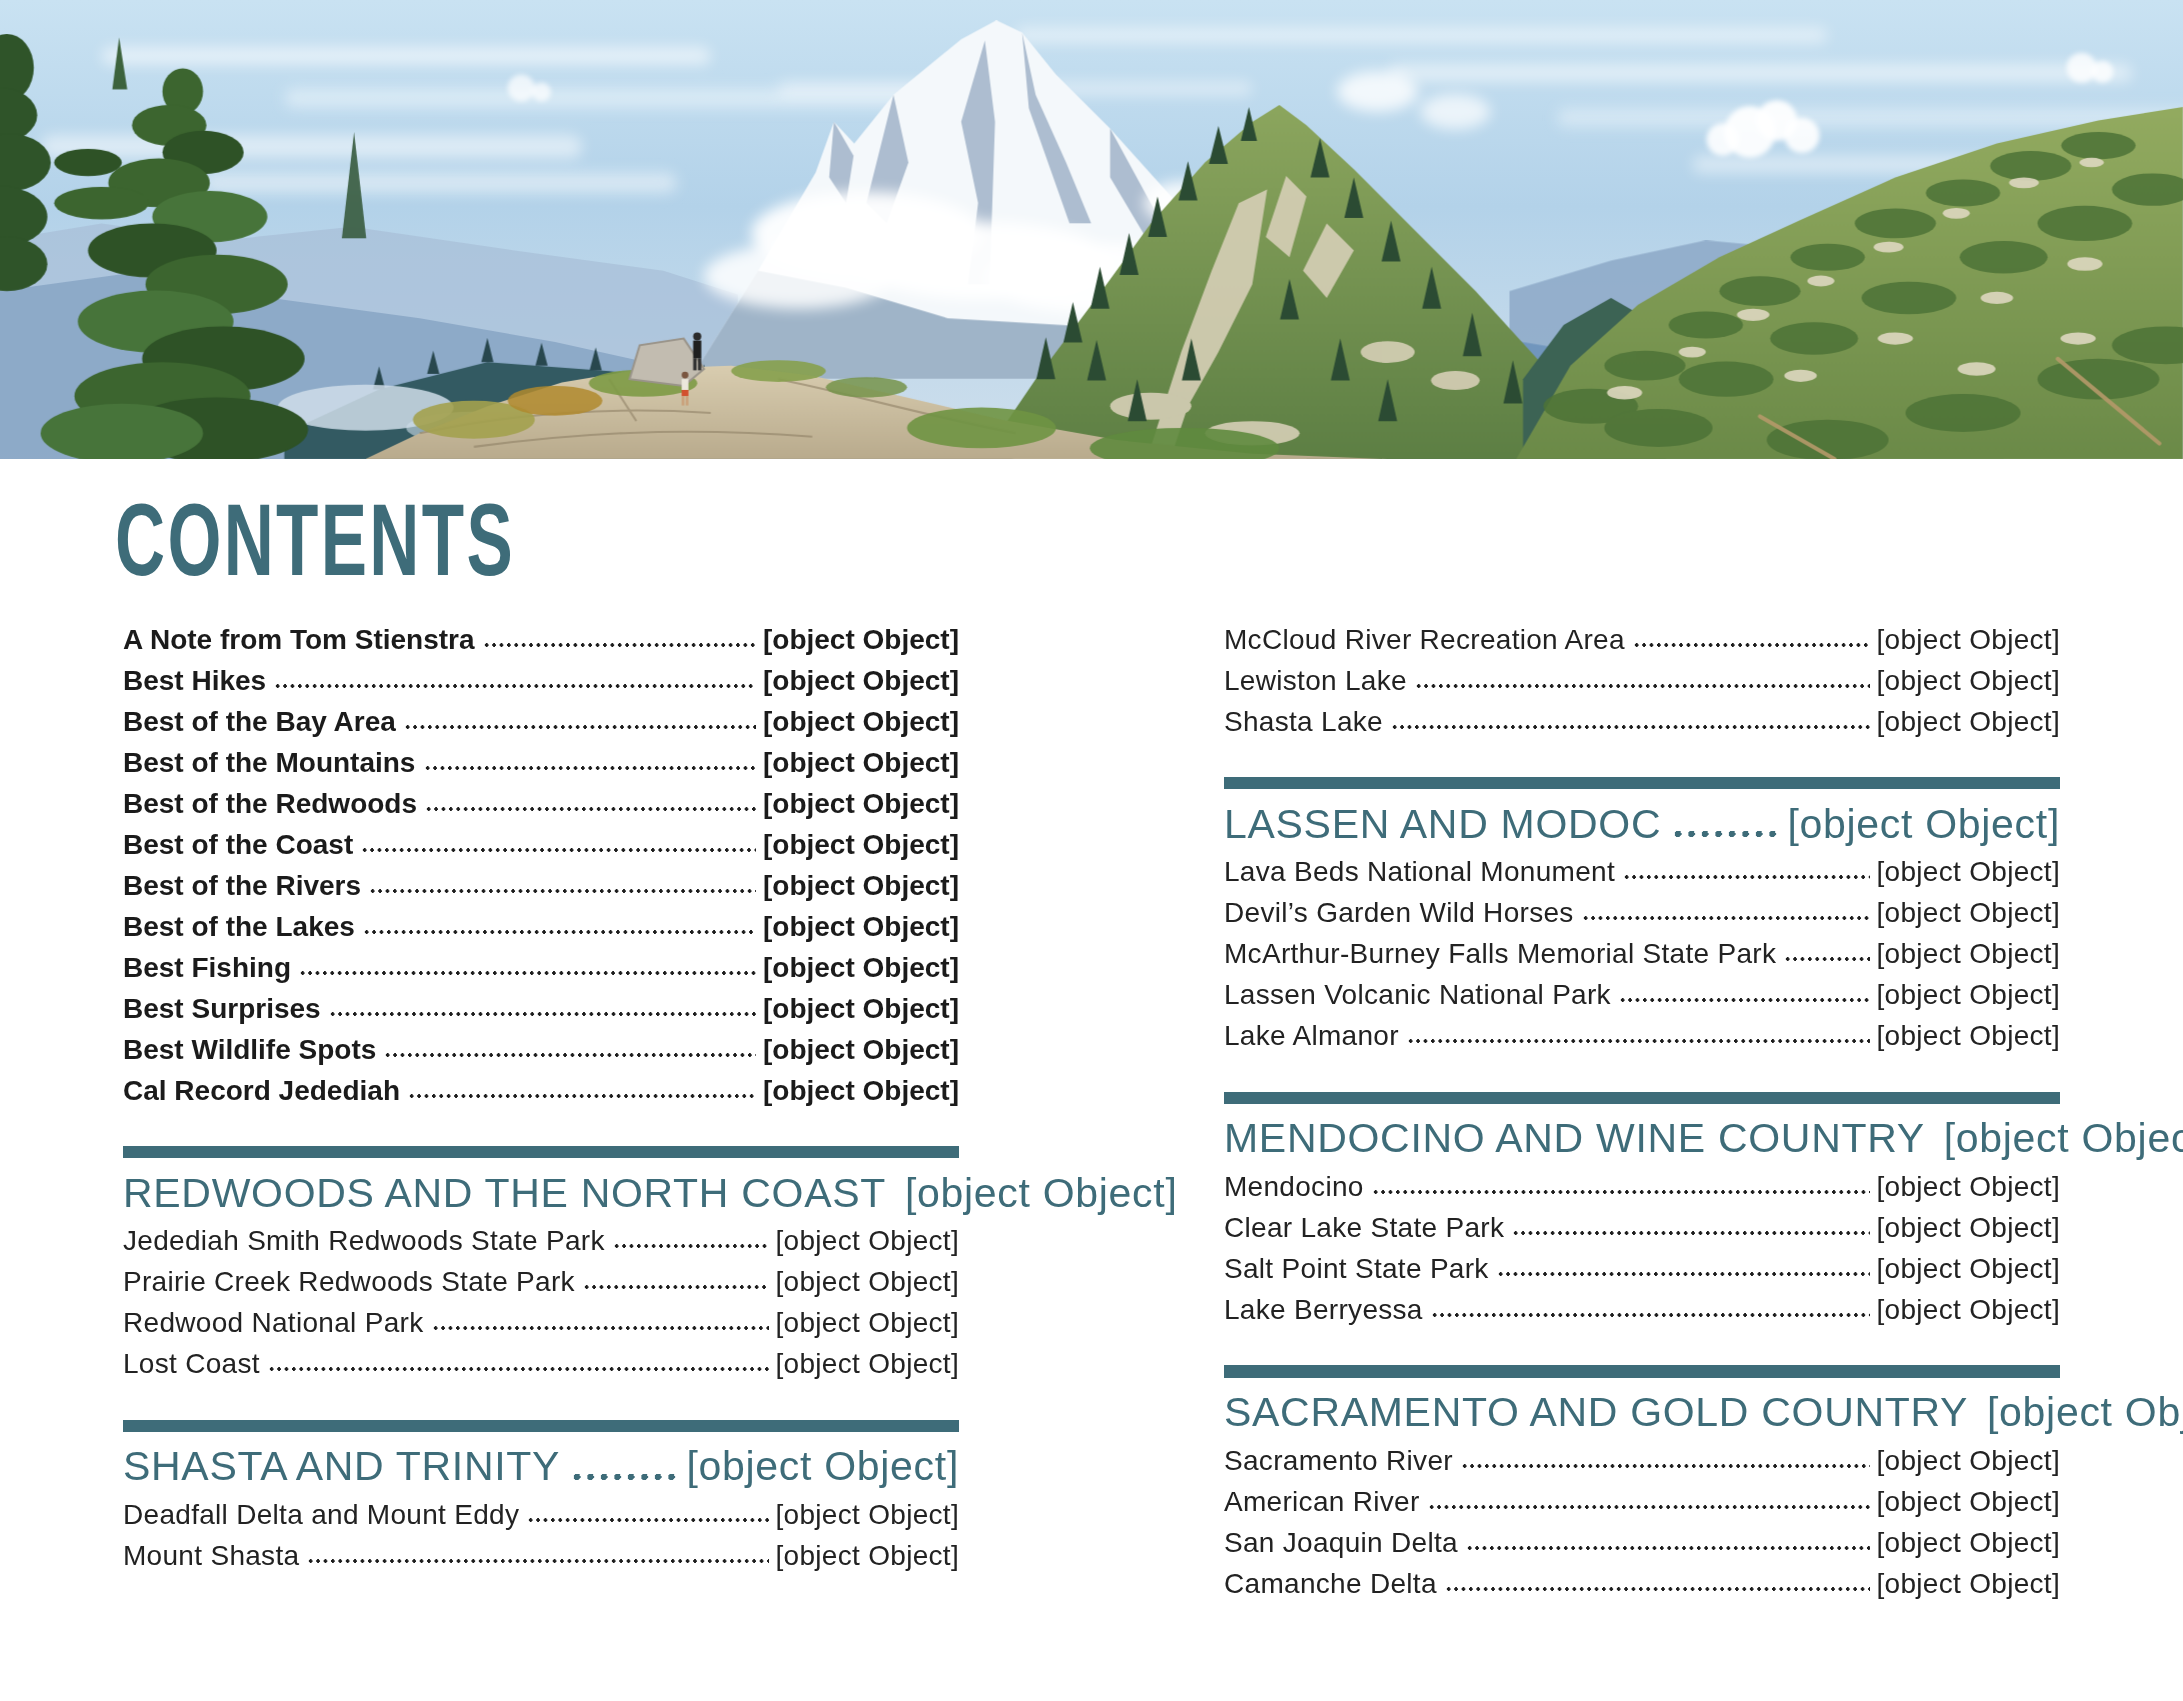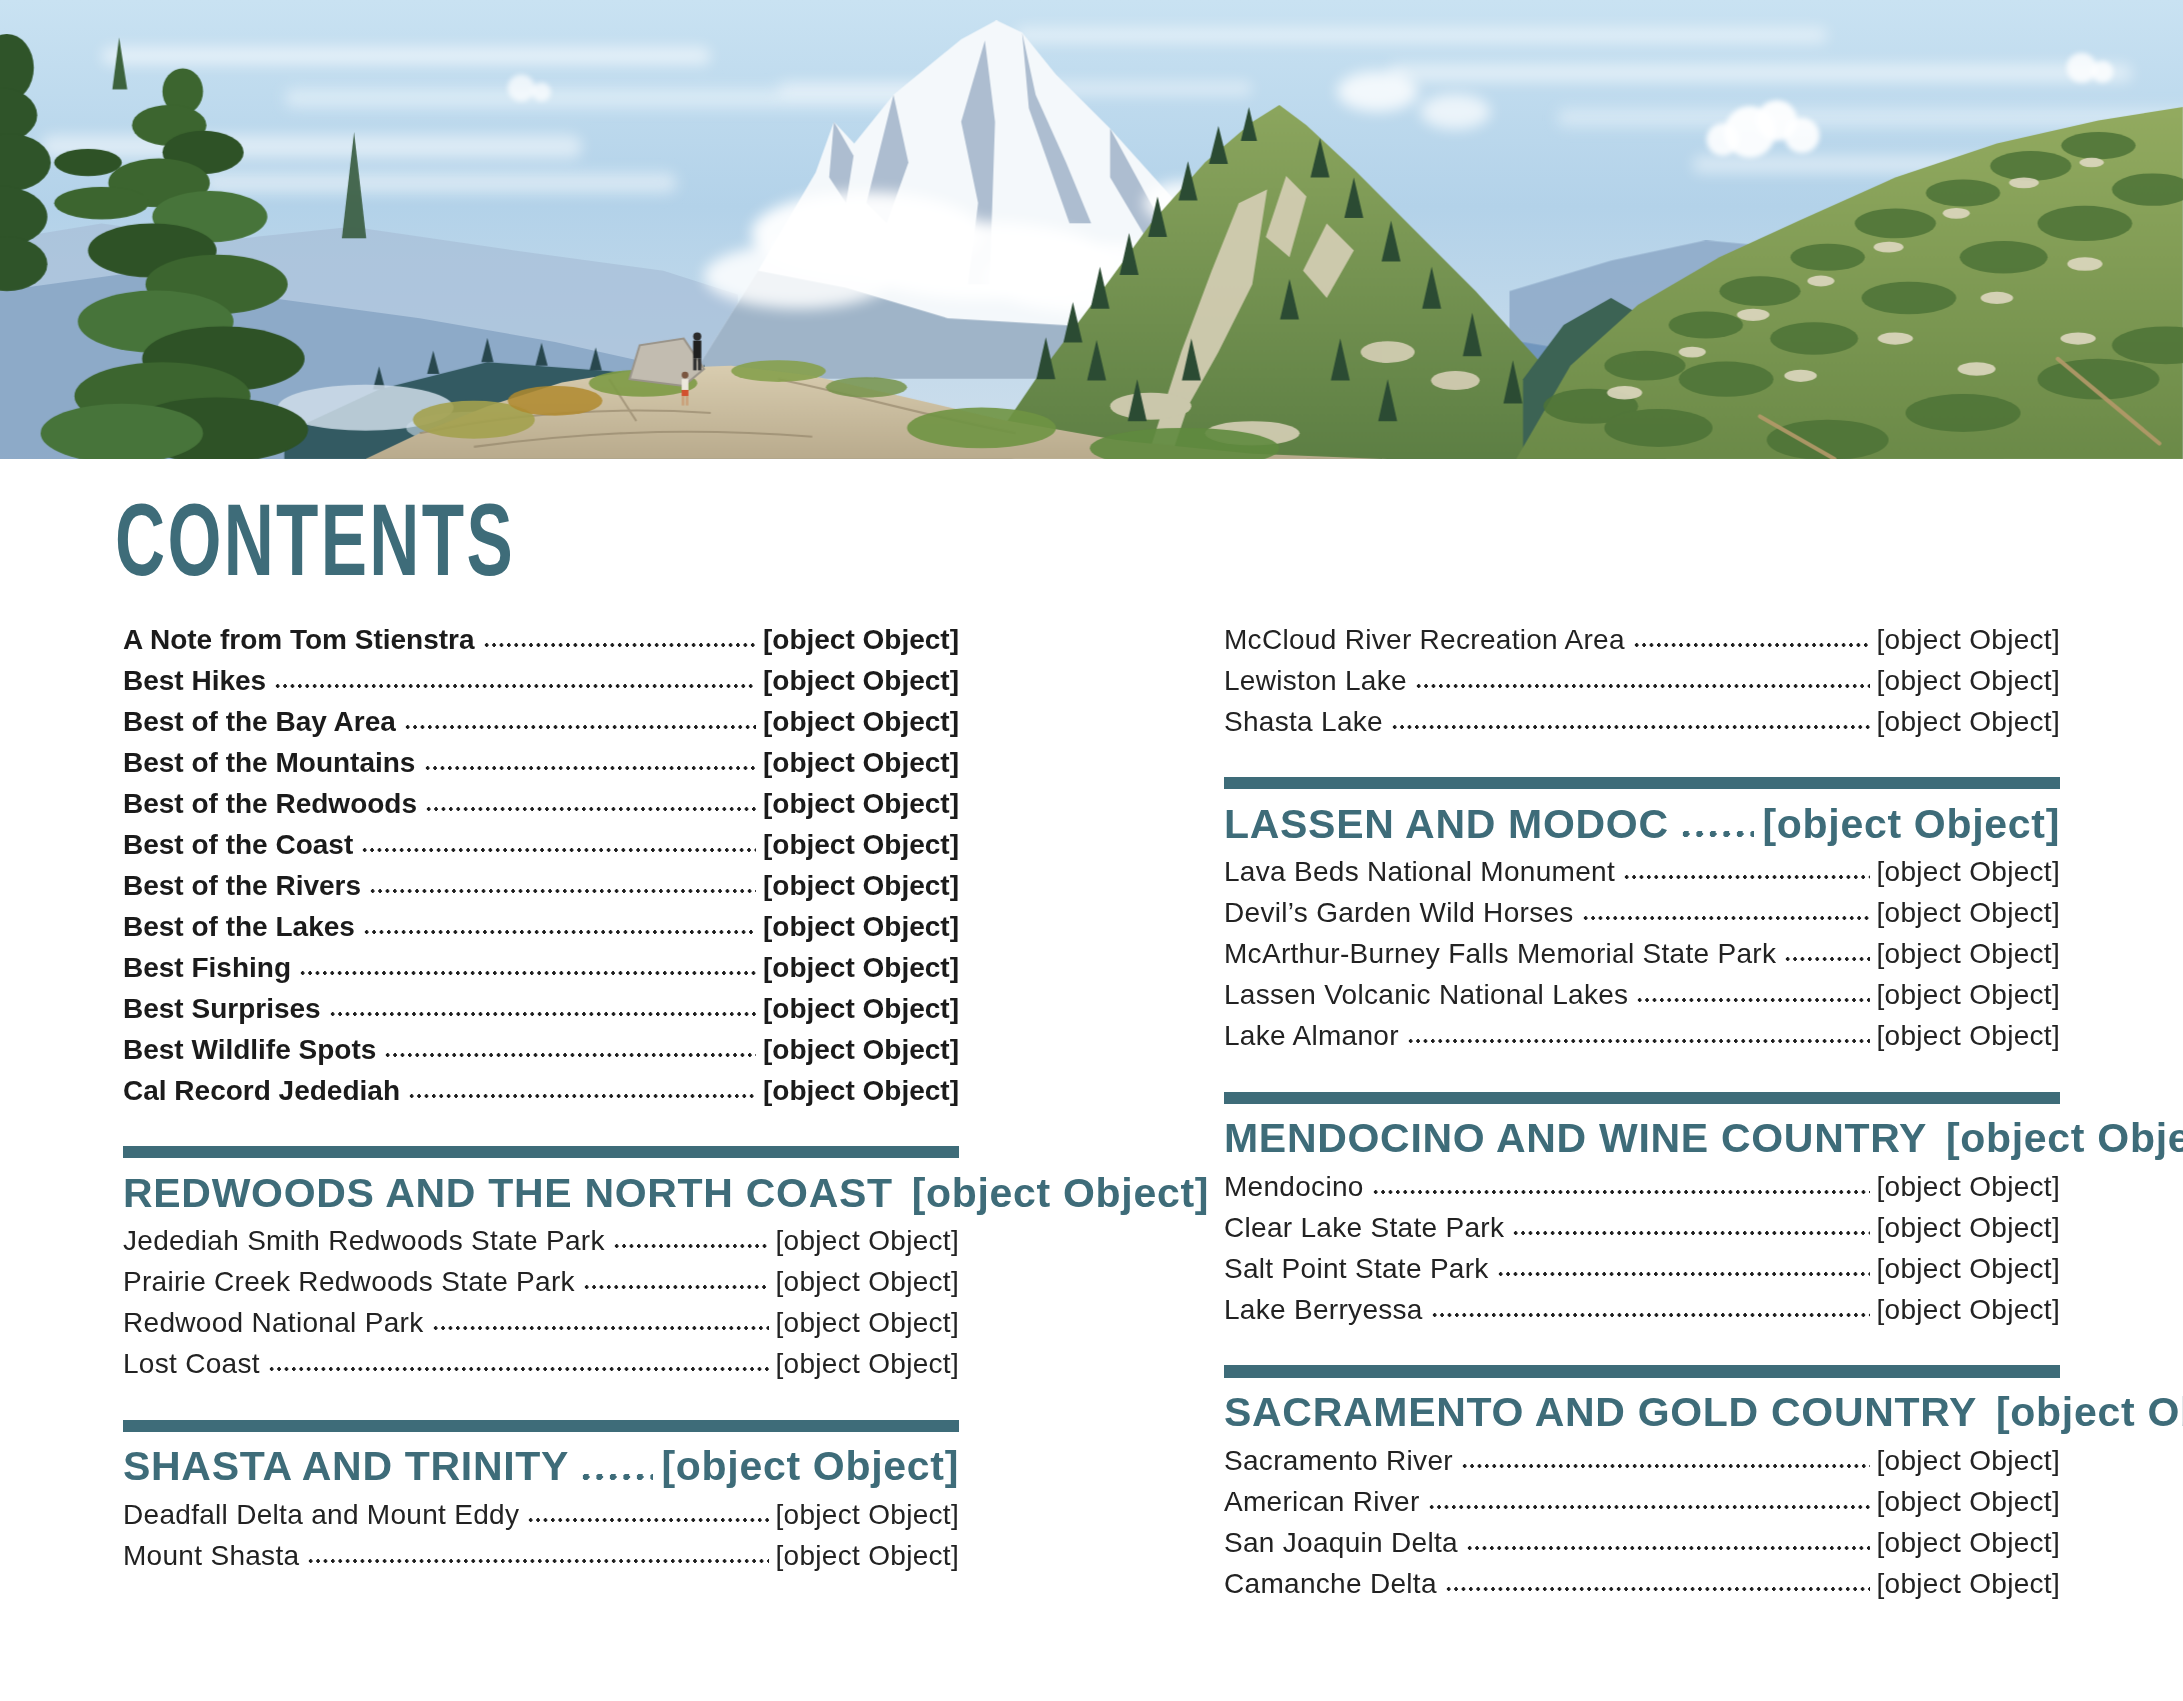--- a/index.html
+++ b/index.html
@@ -25,21 +25,21 @@
   .row .pg{white-space:nowrap;line-height:1.05;}
   .row .dots{flex:1 1 auto;height:8.1px;margin:0 6.8px 5.4px 8.1px;
       background-image:radial-gradient(circle 1.8px at 3.4px 4.1px, #1d1d1d 98%, rgba(0,0,0,0) 100%);
       background-size:7.4px 8.1px;background-repeat:repeat-x;background-position:left bottom;}
 
   .bold-row{font-weight:700;font-size:28px;}
   .sub-row{font-weight:400;font-size:28px;letter-spacing:0.3px;color:#222;}
 
   .toc-section{margin-top:41px;}
   .bar{height:12.2px;background:var(--teal);margin-bottom:13.5px;}
-  .head-row{height:43px;font-weight:700;font-size:41px;color:var(--teal);letter-spacing:0.7px;}
+  .head-row{height:43px;font-weight:400;font-size:41px;color:var(--teal);letter-spacing:0.7px;}
   .head-row .dots{height:9.5px;margin:0 8.1px 6.8px 10.8px;
       background-image:radial-gradient(circle 3.2px at 6.1px 4.7px, var(--teal) 98%, rgba(0,0,0,0) 100%);
       background-size:13.5px 9.5px;}
 </style>
 </head>
 <body>
 
 <div class="page">
 
   <div class="hero">
@@ -454,21 +454,21 @@
                   <span class="label">Devil’s Garden Wild Horses</span>
                   <span class="dots"></span>
                   <span class="pg">[object Object]</span>
                 </div>
               <div class="row sub-row">
                   <span class="label">McArthur-Burney Falls Memorial State Park</span>
                   <span class="dots"></span>
                   <span class="pg">[object Object]</span>
                 </div>
               <div class="row sub-row">
-                  <span class="label">Lassen Volcanic National Lakes</span>
+                  <span class="label">Lassen Volcanic National Park</span>
                   <span class="dots"></span>
                   <span class="pg">[object Object]</span>
                 </div>
               <div class="row sub-row">
                   <span class="label">Lake Almanor</span>
                   <span class="dots"></span>
                   <span class="pg">[object Object]</span>
                 </div>
             </div>
           </section>

